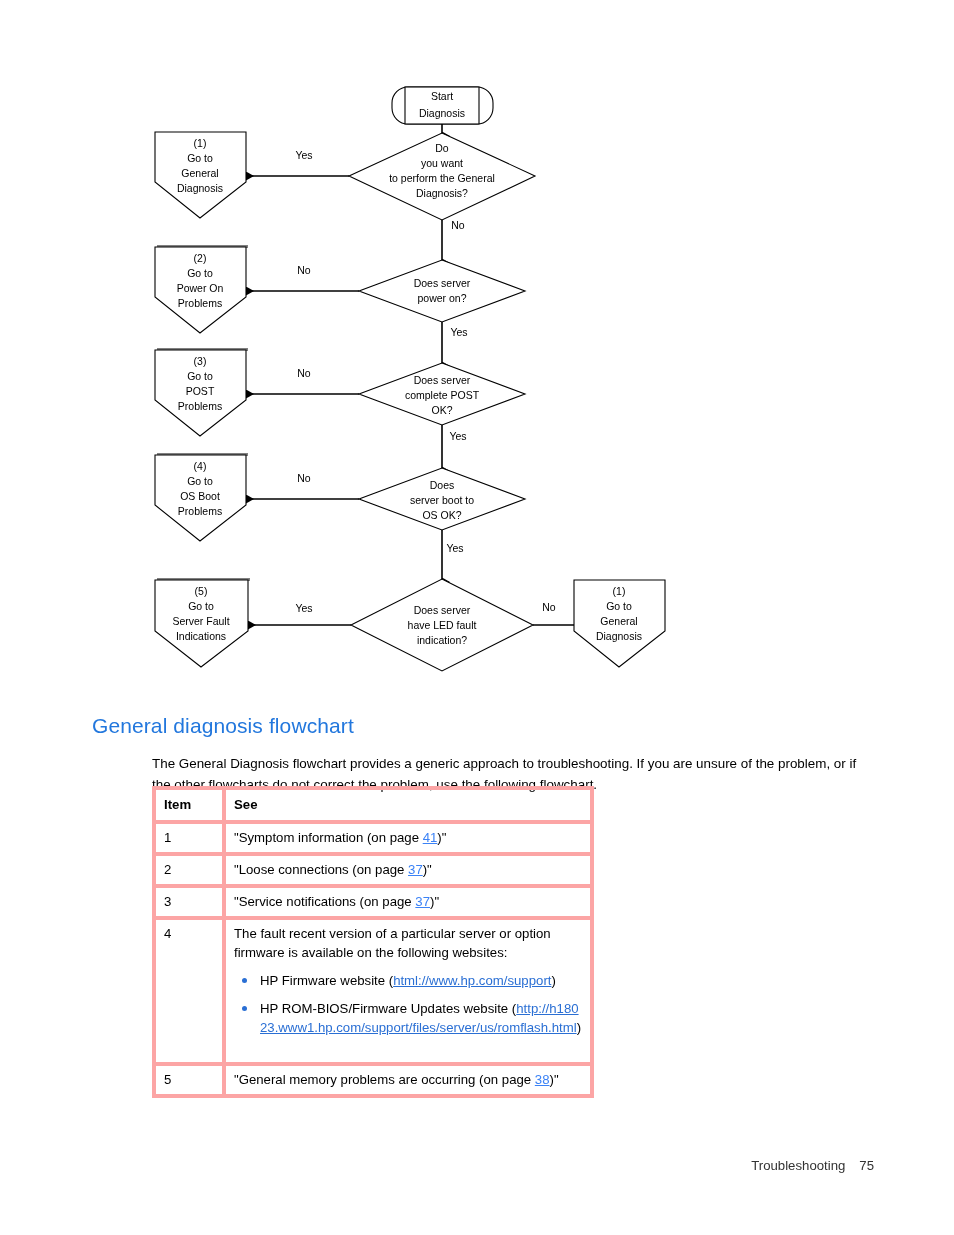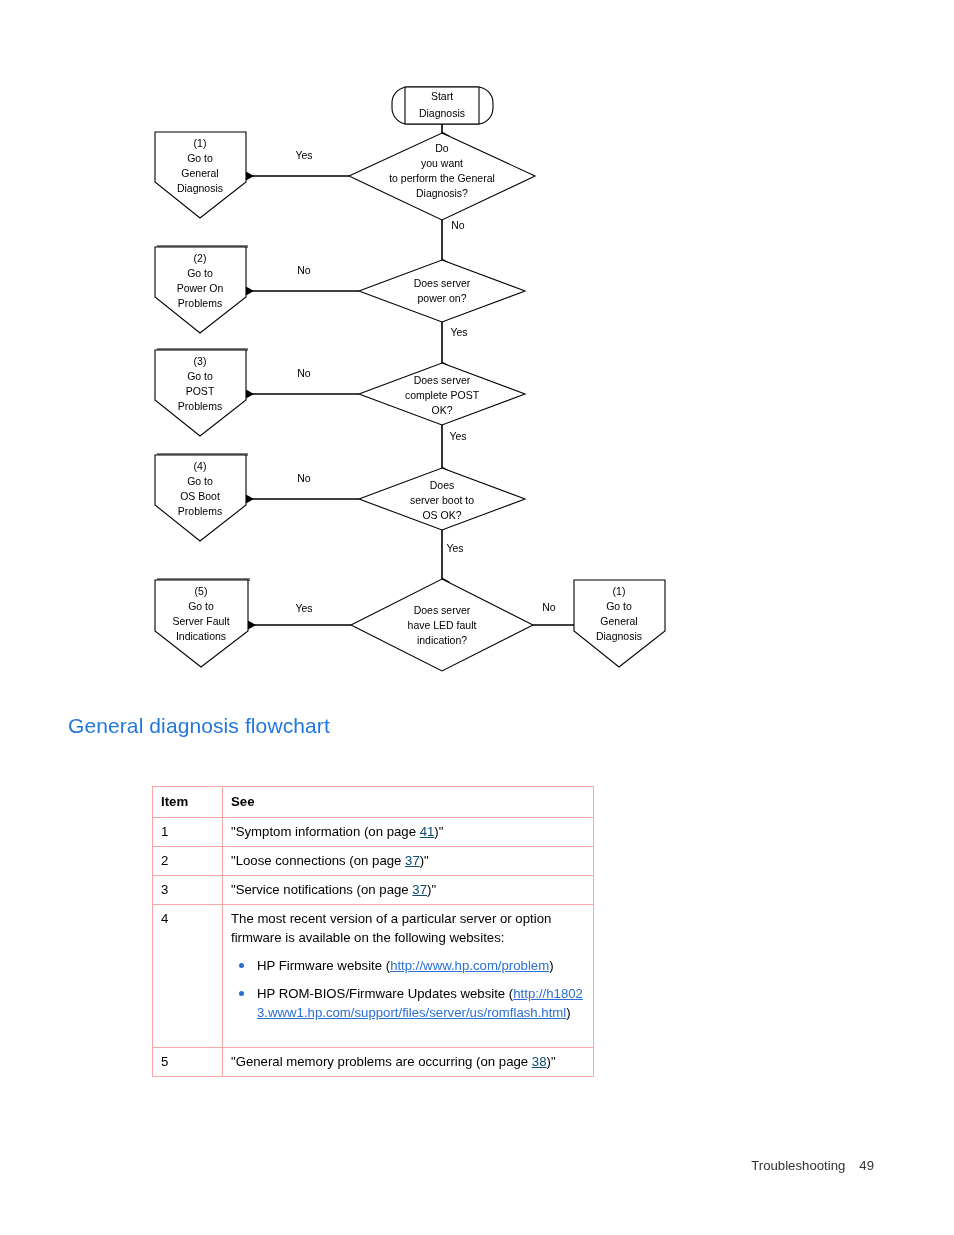--- a/index.html
+++ b/index.html
@@ -33,21 +33,21 @@
   .fc-label {
     font-family:"Liberation Sans", sans-serif;
     font-size:10.5px;
     fill:#000000;
     text-anchor:middle;
   }
 
   
   #page-heading {
     position:absolute;
-    left:68px; top:700px;
+    left:92px; top:700px;
     font-family:"Liberation Sans", sans-serif;
     font-size:21px;
     font-weight:400;
     letter-spacing:0.1px;
     color:#2277dd;
     white-space:nowrap;
   }
 
   
   #intro-paragraph {
@@ -63,30 +63,30 @@
   
   #see-table {
     position:absolute;
     left:152px; top:786px;
     width:442px;
     border-collapse:collapse;
     table-layout:fixed;
     font-size:13.2px;
   }
   #see-table td, #see-table th {
-    border:1px solid #fca5a5;
+    border:4px solid #fca5a5;
     padding:4px 8px 5px 8px;
     vertical-align:top;
     text-align:left;
     line-height:19px;
   }
   #see-table th { font-weight:bold; font-size:13.2px; padding-top:5px; padding-bottom:6px;}
   #see-table col.c-item { width:70px; }
   .tbl-link { color:#2a6fd4; text-decoration:underline; word-break:break-all; }
-  .tbl-page { color:#0c4a6e; }
+  .tbl-page { color:#3b82f6; }
   .bullet-list { margin:9px 0 4px 0; padding:0; list-style:none; }
   .bullet-list li {
     position:relative;
     padding-left:26px;
     margin-bottom:9px;
     line-height:19px;
   }
   .bullet-list li:last-child { margin-bottom:20px; }
   .bullet-dot {
     position:absolute; left:8px; top:7px;
@@ -247,20 +247,21 @@
         <text class="fc-text" x="479" y="522">(1)</text>
         <text class="fc-text" x="479" y="537">Go to</text>
         <text class="fc-text" x="479" y="552">General</text>
         <text class="fc-text" x="479" y="567">Diagnosis</text>
       </g>
     </svg>
   </div>
 
   <h1 id="page-heading">General diagnosis flowchart</h1>
 
+  <p id="intro-paragraph">The General Diagnosis flowchart provides a generic approach to troubleshooting. If you are unsure of the problem, or if the other flowcharts do not correct the problem, use the following flowchart.</p>
 
   <table id="see-table">
     <colgroup>
         <col class="c-item">
         <col class="c-see">
       </colgroup>
     <thead>
       <tr>
         <th>Item</th>
         <th>See</th>
@@ -275,35 +276,35 @@
         <td>2</td>
         <td><span>"Loose connections (on page </span><a class="tbl-page" href="#">37</a><span>)"</span></td>
       </tr>
       <tr>
         <td>3</td>
         <td><span>"Service notifications (on page </span><a class="tbl-page" href="#">37</a><span>)"</span></td>
       </tr>
       <tr>
         <td>4</td>
         <td>
-          <div>The most recent version of a particular server or option firmware is available on the following websites:</div>
+          <div>The fault recent version of a particular server or option firmware is available on the following websites:</div>
           <ul class="bullet-list">
             <li>
-              <span class="bullet-dot"></span><span>HP Firmware website (</span><a class="tbl-link" href="#">http://www.hp.com/problem</a><span>)</span>
+              <span class="bullet-dot"></span><span>HP Firmware website (</span><a class="tbl-link" href="#">html://www.hp.com/support</a><span>)</span>
             </li>
             <li>
               <span class="bullet-dot"></span><span>HP ROM-BIOS/Firmware Updates website (</span><a class="tbl-link" href="#">http://h18023.www1.hp.com/support/files/server/us/romflash.html</a><span>)</span>
             </li>
           </ul>
         </td>
       </tr>
       <tr>
         <td>5</td>
         <td><span>"General memory problems are occurring (on page </span><a class="tbl-page" href="#">38</a><span>)"</span></td>
       </tr>
     </tbody>
   </table>
 
   <div id="page-footer">
-    <span>Troubleshooting</span><span class="foot-num">49</span>
+    <span>Troubleshooting</span><span class="foot-num">75</span>
   </div>
 
 </div>
 
 </body></html>

